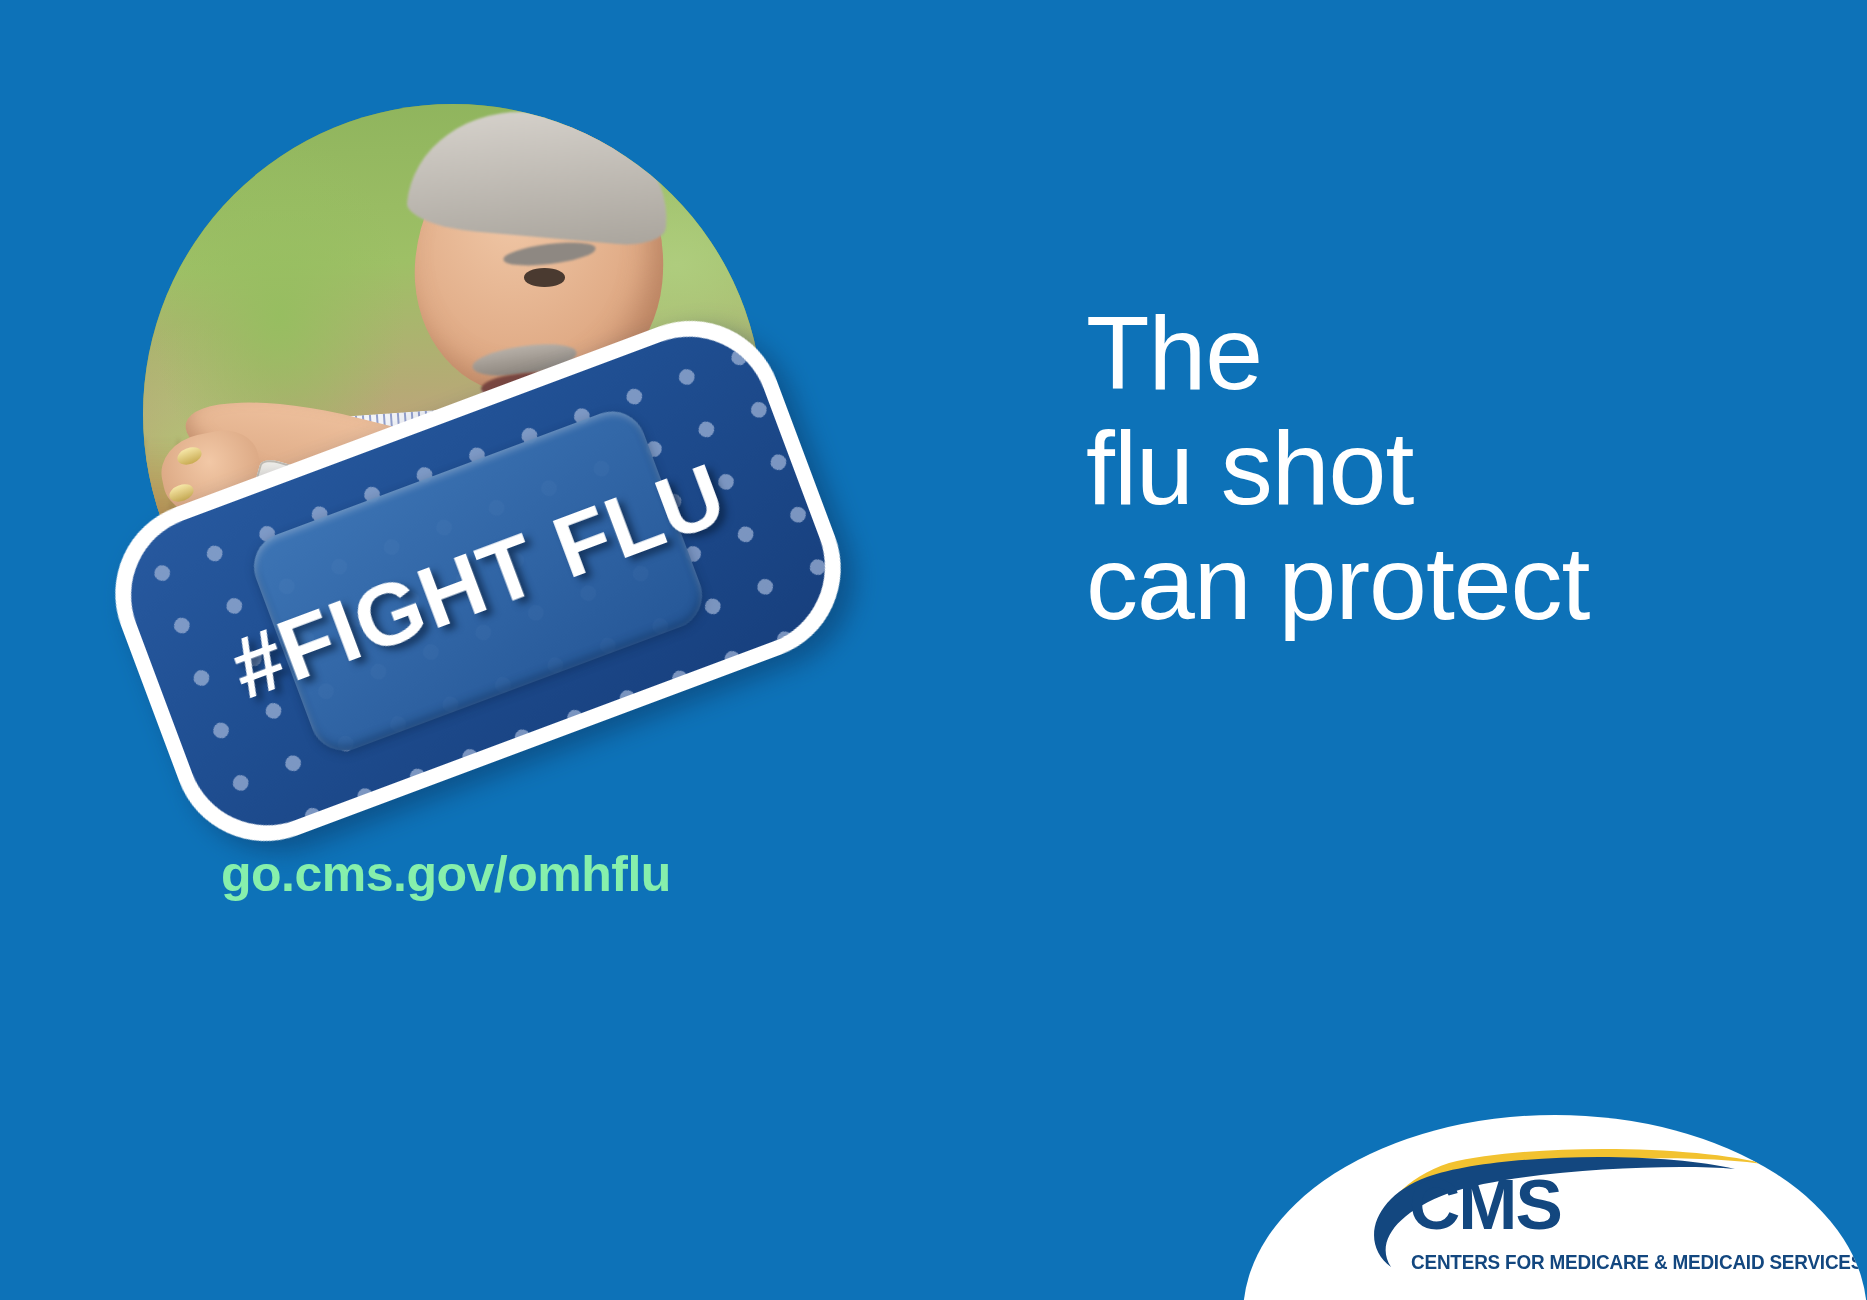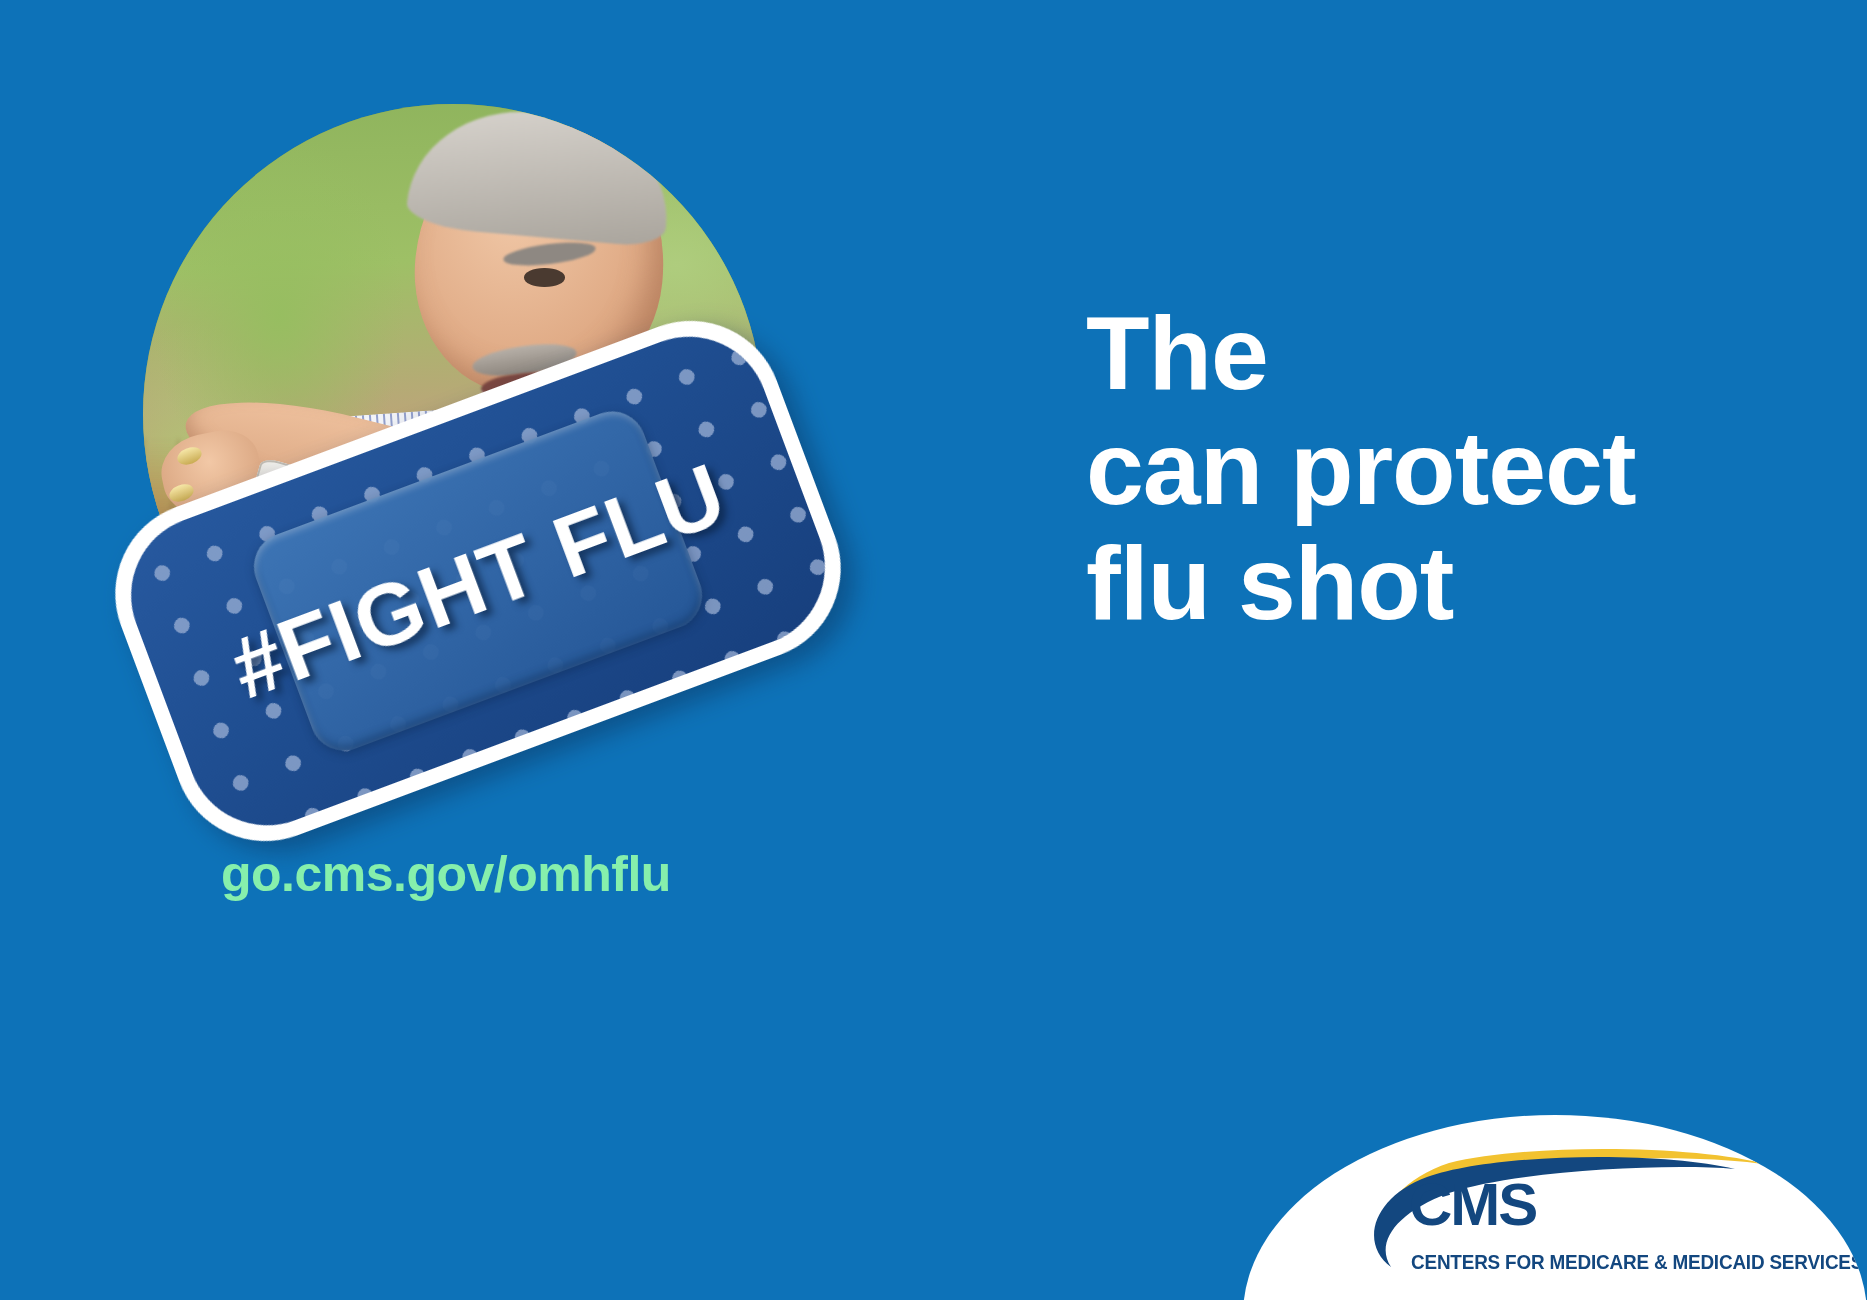--- a/index.html
+++ b/index.html
@@ -298,21 +298,21 @@
   }
 
   
   .headline {
     position: absolute;
     left: 1086px;
     top: 296px;
     width: 760px;
     color: #ffffff;
     font-family: "Liberation Sans", sans-serif;
-    font-weight: 700;
+    font-weight: 400;
     font-size: 104px;
     line-height: 115px;
     letter-spacing: -1px;
   }
   .headline .line { display: block; white-space: nowrap; }
 
   
   .url {
     position: absolute;
     left: 221px;
@@ -349,21 +349,21 @@
     width: 520px;
     height: 120px;
   }
   .cms-word {
     position: absolute;
     left: 110px;
     top: 12px;
     color: #13477f;
     font-family: "Liberation Sans", sans-serif;
     font-weight: bold;
-    font-size: 60px;
+    font-size: 71px;
     letter-spacing: -2px;
     line-height: 92px;
   }
   .cms-tagline {
     position: absolute;
     left: 112px;
     top: 104px;
     color: #13477f;
     font-family: "Liberation Sans", sans-serif;
     font-weight: bold;
@@ -416,22 +416,22 @@
       <div class="bandage-body">
         <div class="dots"></div>
         <div class="pad"></div>
         <div class="bandage-label">#FIGHT FLU</div>
       </div>
     </div>
   </div>
 
   <div class="headline">
     <span class="line">The</span>
+    <span class="line">flu shot</span>
     <span class="line">can protect</span>
-    <span class="line">flu shot</span>
   </div>
 
   <div class="url">go.cms.gov/omhflu</div>
 
   <div class="logo-badge">
     <div class="logo-inner">
       <svg class="swoosh" viewBox="0 0 520 120" aria-hidden="true">
         <path d="M150 16 C 230 -4, 400 -2, 470 18 C 400 6, 240 10, 168 30 C 110 46, 80 76, 86 104 C 68 76, 96 34, 150 16 Z" fill="#f2c230"></path>
         <path d="M128 30 C 196 6, 360 4, 436 22 C 366 16, 214 24, 150 46 C 96 66, 76 96, 92 120 C 60 96, 74 50, 128 30 Z" fill="#13477f"></path>
       </svg>

